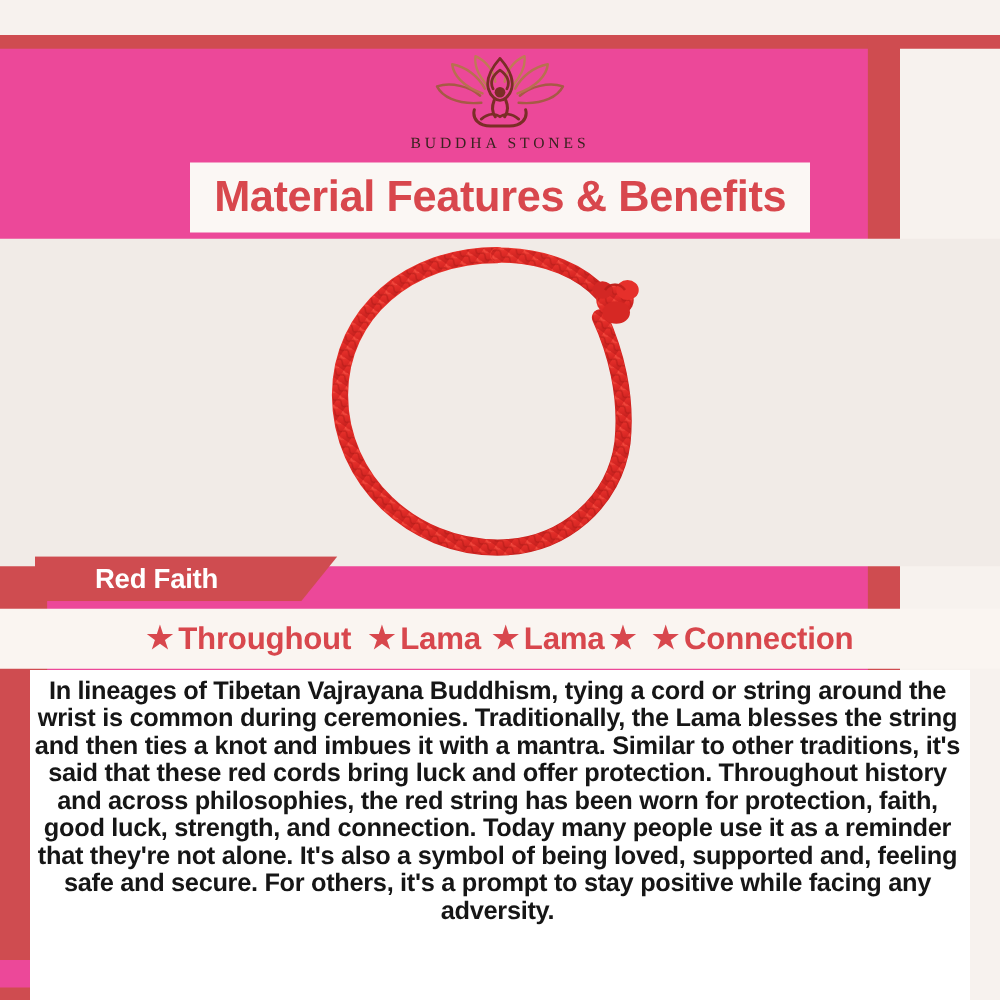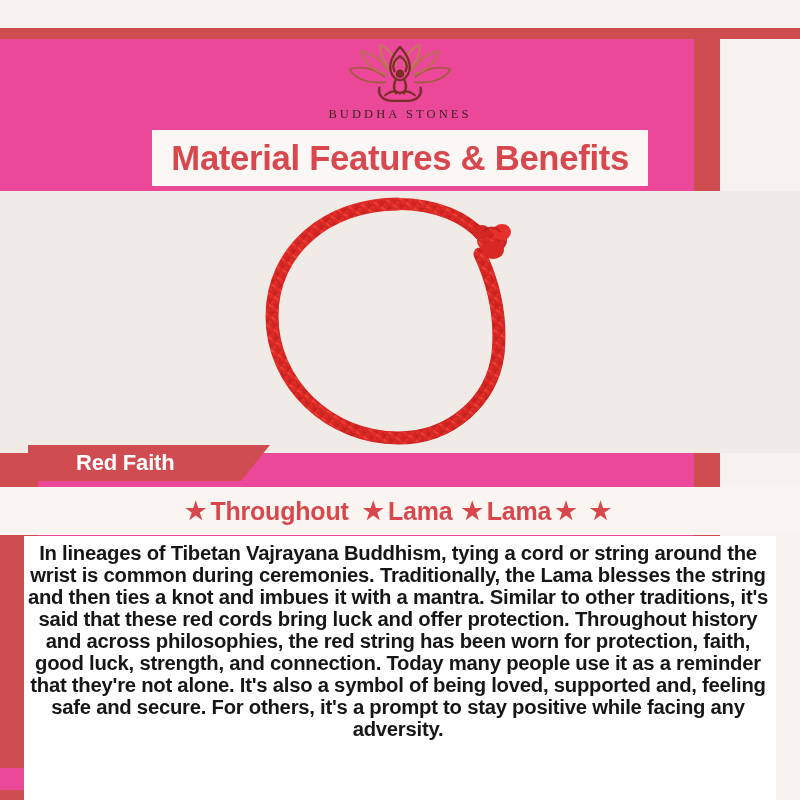--- a/index.html
+++ b/index.html
@@ -250,20 +250,21 @@
     </span>
     <span class="benefit tight">
       <span class="star">★</span>
       <span>Lama</span>
     </span>
     <span class="benefit tight">
       <span class="star">★</span>
     </span>
     <span class="benefit">
       <span class="star">★</span>
+      <span>Connection</span>
     </span>
   </div>
 
   <div class="body-block">
     <p class="body-text">In lineages of Tibetan Vajrayana Buddhism, tying a cord or string around the wrist is common during ceremonies. Traditionally, the Lama blesses the string and then ties a knot and imbues it with a mantra. Similar to other traditions, it's said that these red cords bring luck and offer protection. Throughout history and across philosophies, the red string has been worn for protection, faith, good luck, strength, and connection. Today many people use it as a reminder that they're not alone. It's also a symbol of being loved, supported and, feeling safe and secure. For others, it's a prompt to stay positive while facing any adversity.</p>
   </div>
 
 </div>
 
 </body></html>

